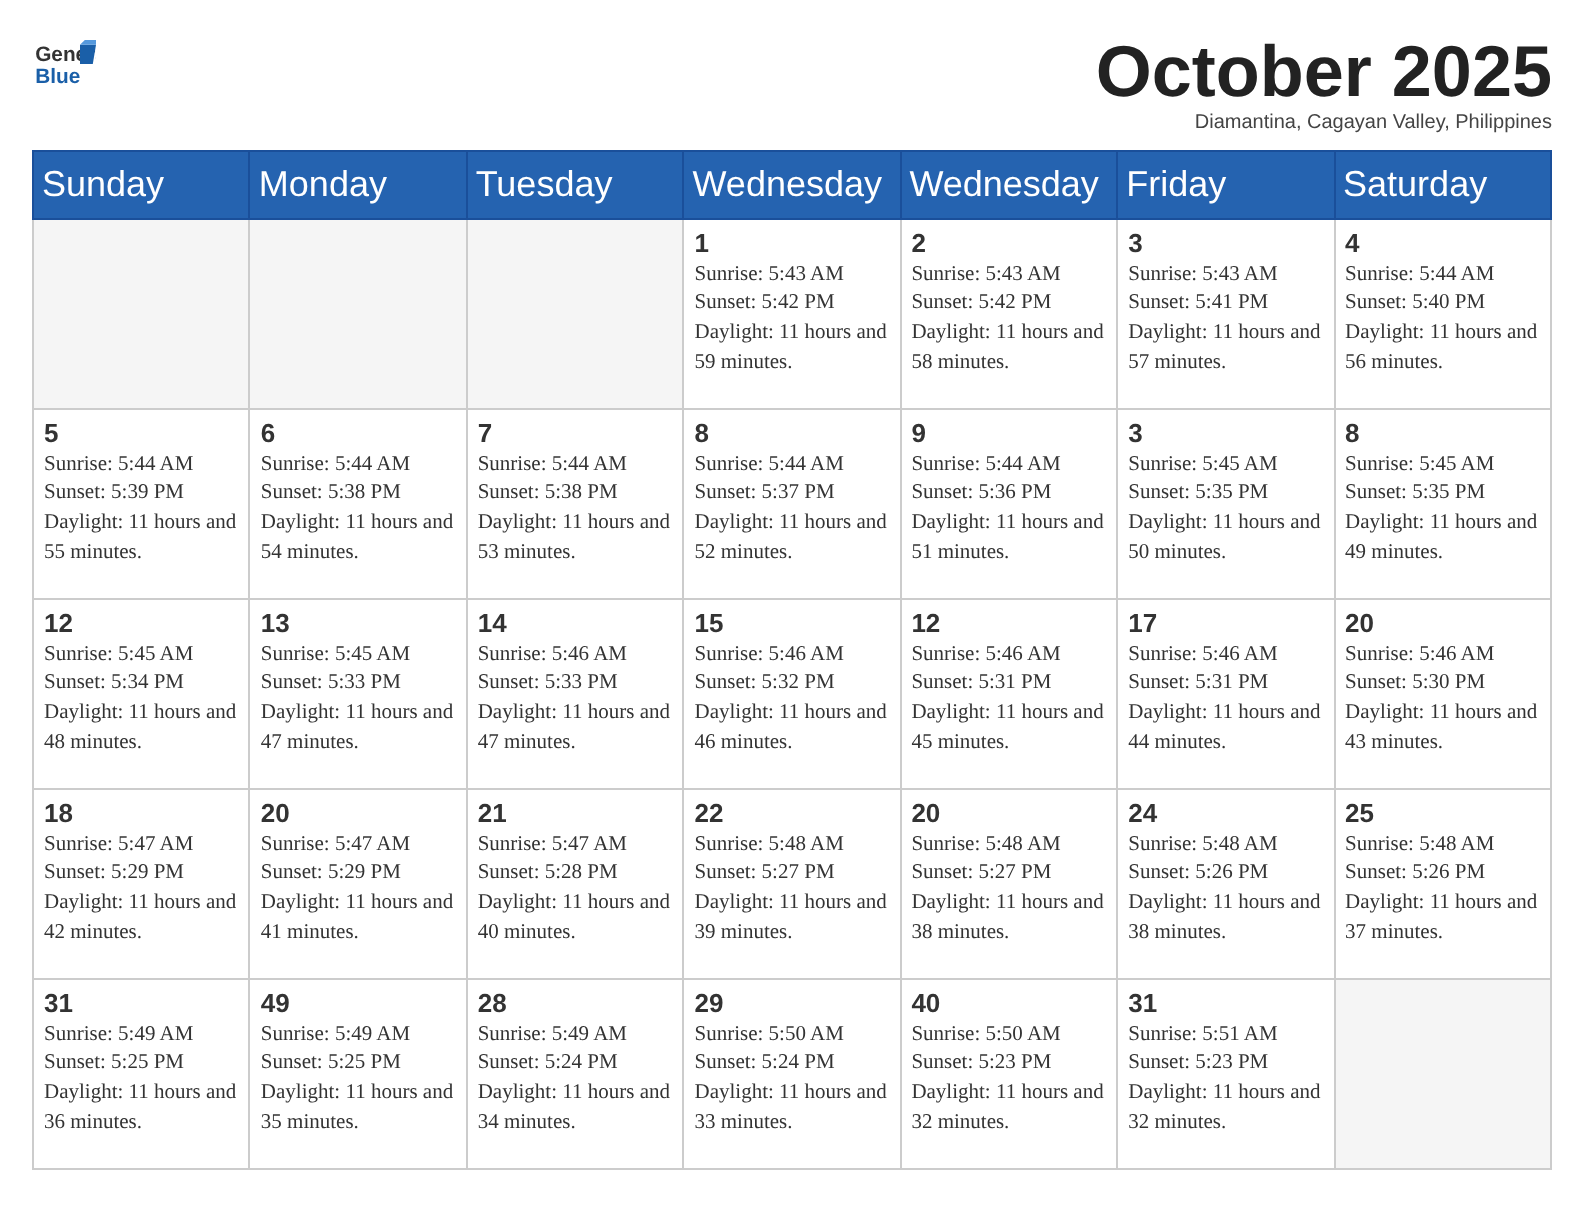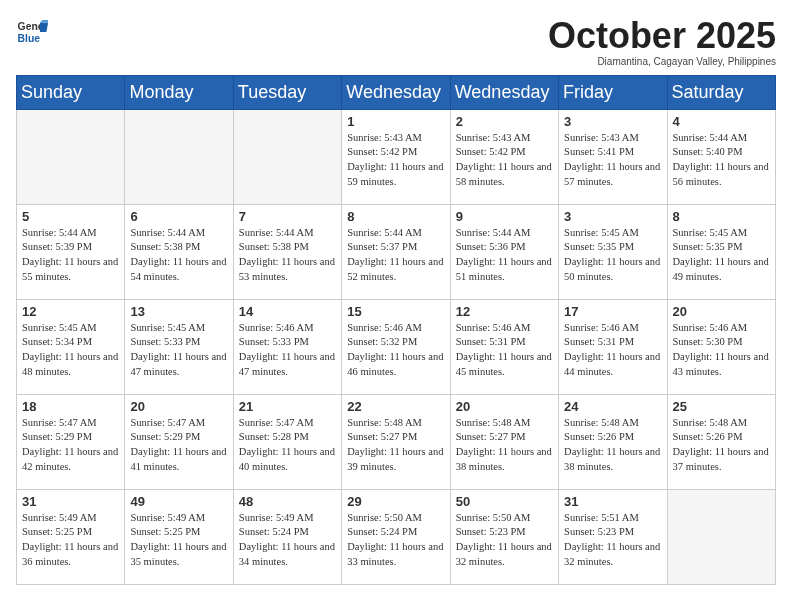--- a/index.html
+++ b/index.html
@@ -280,33 +280,33 @@
 Sunset: 5:25 PM
 Daylight: 11 hours and 36 minutes.</div>
         </td>
         <td>
           <span class="day-number">49</span>
           <div class="day-info" style="white-space: pre-line;">Sunrise: 5:49 AM
 Sunset: 5:25 PM
 Daylight: 11 hours and 35 minutes.</div>
         </td>
         <td>
-          <span class="day-number">48</span>
+          <span class="day-number">28</span>
           <div class="day-info" style="white-space: pre-line;">Sunrise: 5:49 AM
 Sunset: 5:24 PM
 Daylight: 11 hours and 34 minutes.</div>
         </td>
         <td>
           <span class="day-number">29</span>
           <div class="day-info" style="white-space: pre-line;">Sunrise: 5:50 AM
 Sunset: 5:24 PM
 Daylight: 11 hours and 33 minutes.</div>
         </td>
         <td>
-          <span class="day-number">50</span>
+          <span class="day-number">40</span>
           <div class="day-info" style="white-space: pre-line;">Sunrise: 5:50 AM
 Sunset: 5:23 PM
 Daylight: 11 hours and 32 minutes.</div>
         </td>
         <td>
           <span class="day-number">31</span>
           <div class="day-info" style="white-space: pre-line;">Sunrise: 5:51 AM
 Sunset: 5:23 PM
 Daylight: 11 hours and 32 minutes.</div>
         </td>

